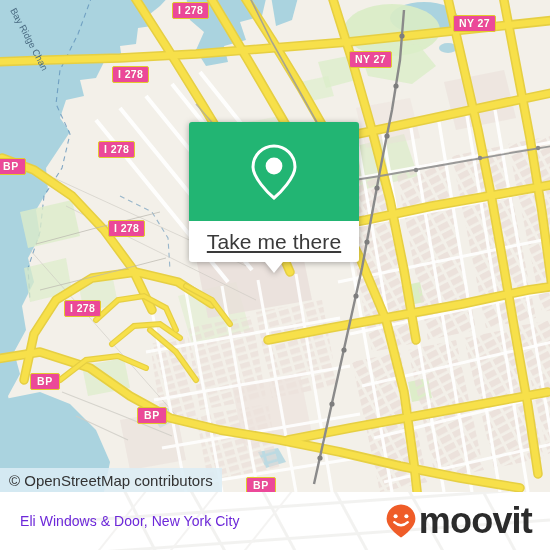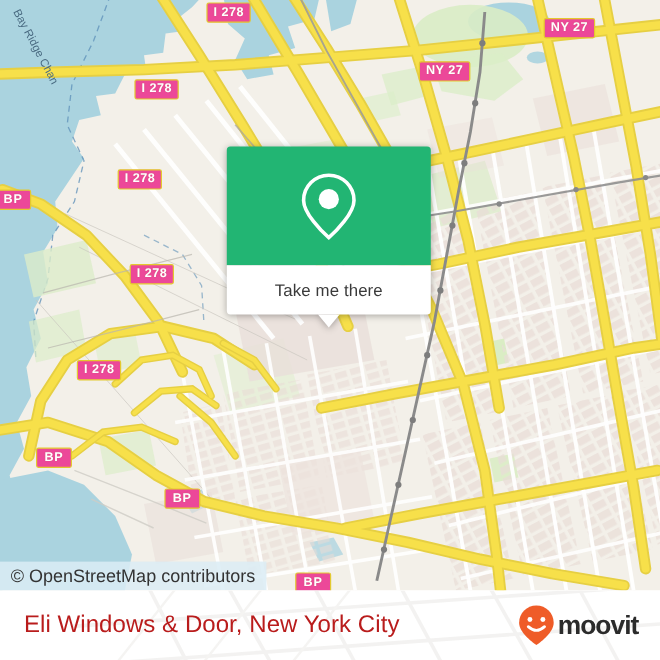--- a/index.html
+++ b/index.html
@@ -52,24 +52,25 @@
   .popup-pin { display: block; }
   .popup-bottom {
     height: 41px;
     background: #ffffff;
     border-radius: 0 0 3px 3px;
     display: flex;
     align-items: center;
     justify-content: center;
   }
   .popup-label {
-    font-size: 14px;
+    font-size: 21px;
     color: #3a3a3a;
     letter-spacing: 0.1px;
     font-family: "Liberation Sans", sans-serif;
+    text-decoration: underline;
   }
   .popup-tail {
     position: absolute;
     left: 50%;
     top: 140px;
     margin-left: -9px;
     width: 0; height: 0;
     border-left: 9px solid transparent;
     border-right: 9px solid transparent;
     border-top: 11px solid #ffffff;
@@ -137,35 +138,35 @@
   }
   .footer-ghost {
     position: absolute;
     left: 0; top: 0;
     width: 550px; height: 58px;
     opacity: 0.30;
     pointer-events: none;
   }
   .footer-title {
     position: relative;
-    font-size: 20px;
-    color: #b91c1c;
+    font-size: 14px;
+    color: #6d28d9;
     letter-spacing: 0.05px;
     z-index: 2;
     font-family: "Liberation Sans", sans-serif;
   }
   .brand {
     position: relative;
     display: flex;
     align-items: center;
     gap: 1px;
     z-index: 2;
   }
   .brand-word {
-    font-size: 22px;
+    font-size: 36px;
     font-weight: bold;
     color: #2b2b2b;
     letter-spacing: -0.8px;
     line-height: 1;
     font-family: "Liberation Sans", sans-serif;
   }
 </style>
 </head>
 <body>
 

